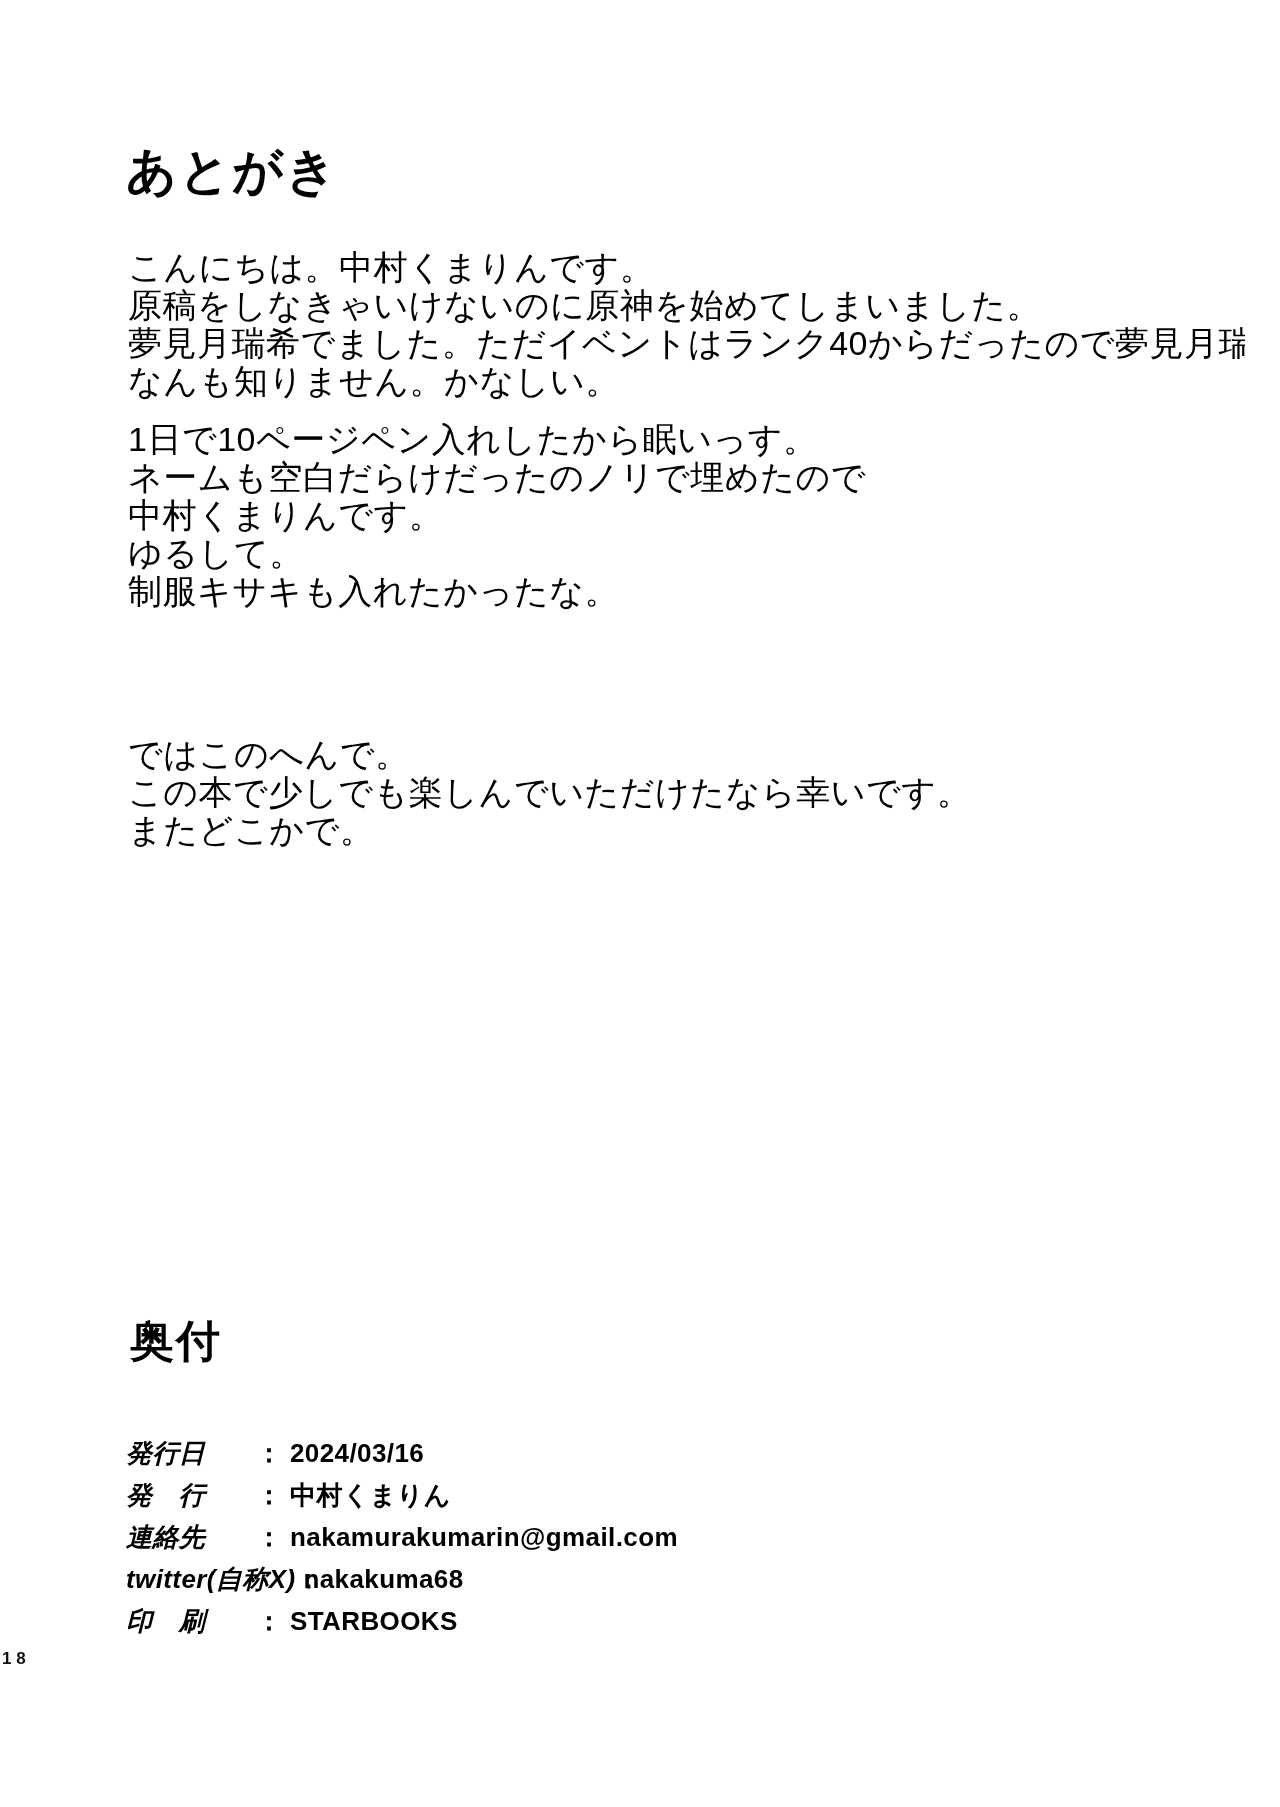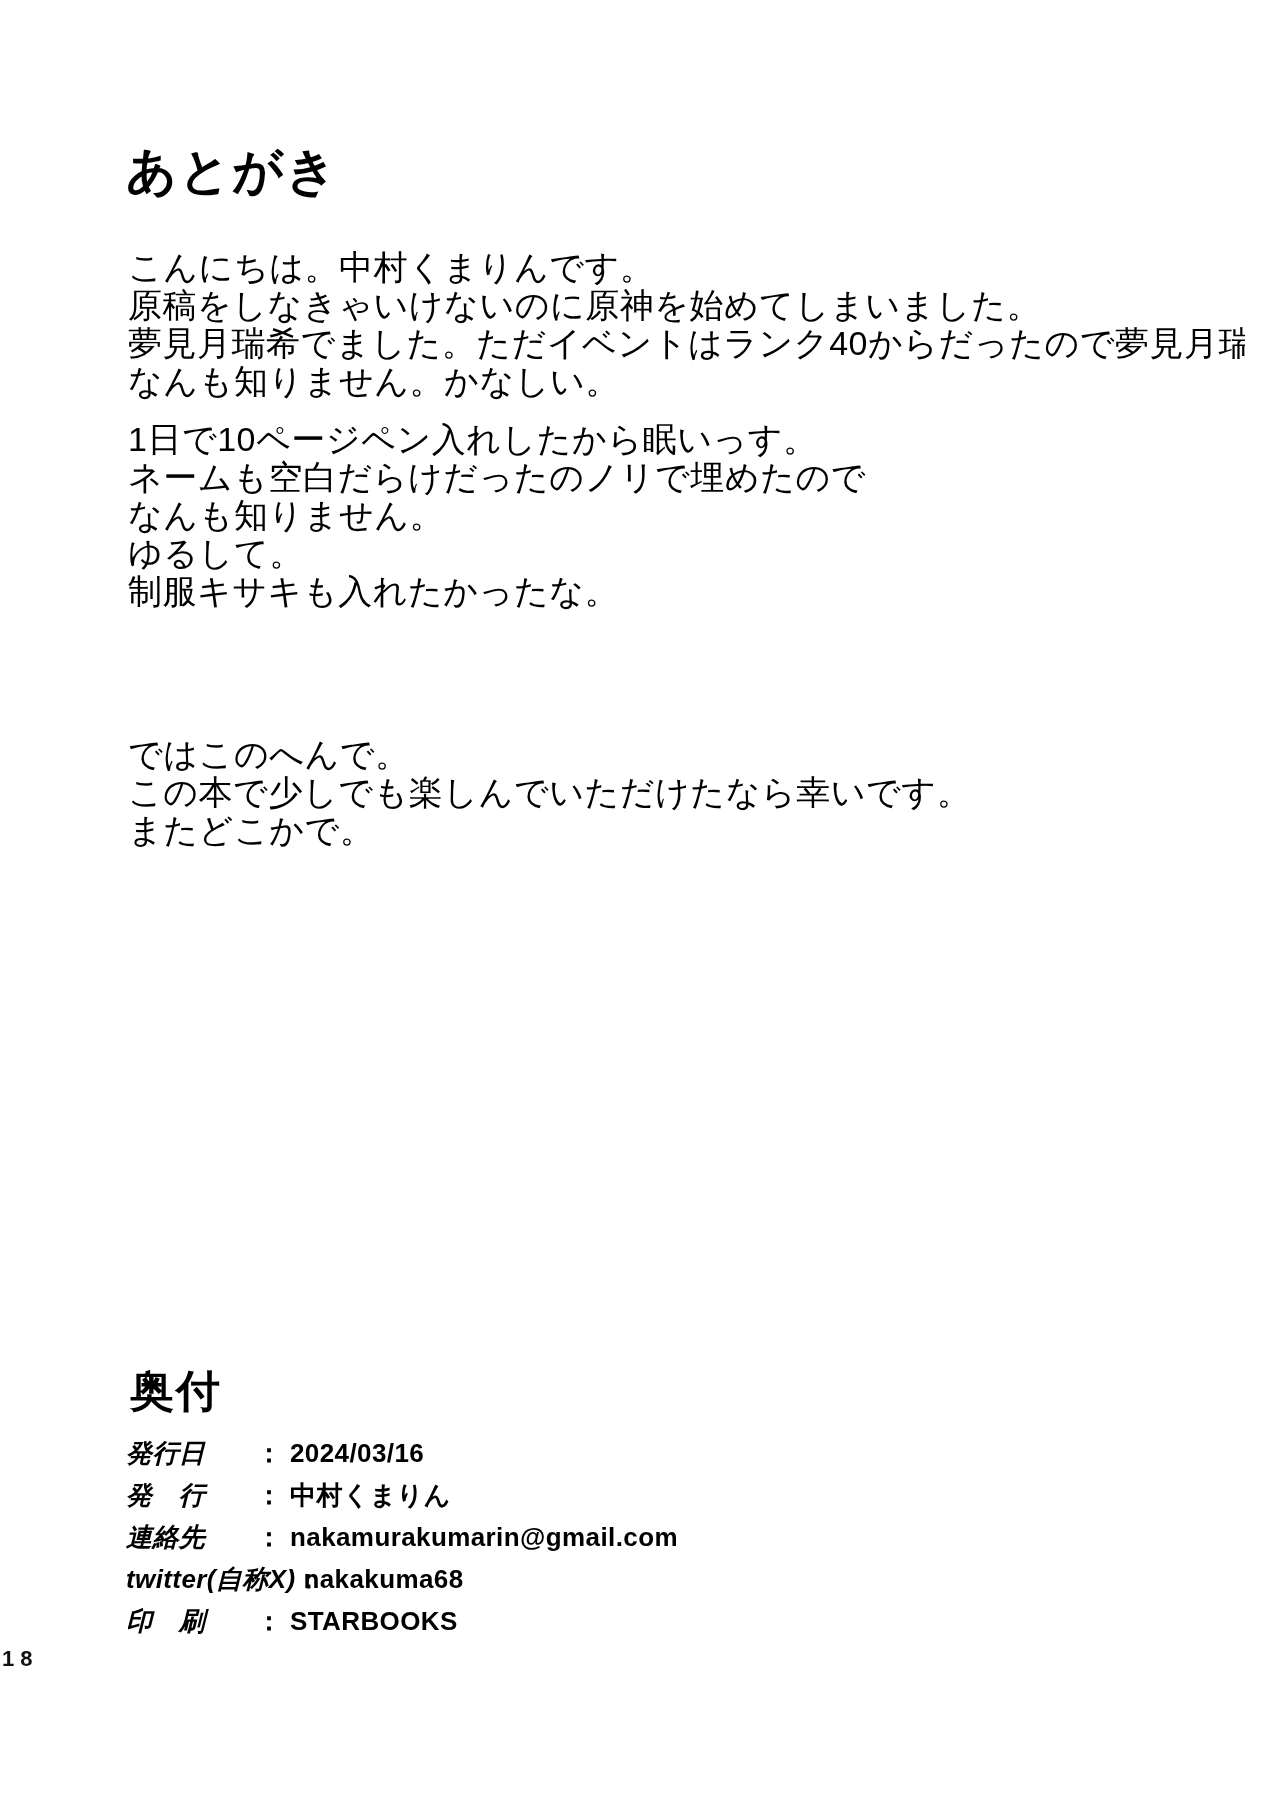--- a/index.html
+++ b/index.html
@@ -39,21 +39,21 @@
     white-space: pre;
   }
   .block-a { top: 248px; }
   .block-b { top: 420px; }
   .block-c { top: 735px; }
 
   
   .colophon-heading {
     position: absolute;
     left: 130px;
-    top: 1325px;
+    top: 1275px;
     font-size: 44px;
     font-weight: 700;
     letter-spacing: 2px;
     white-space: nowrap;
   }
 
   .colophon-title {
     position: absolute;
     left: 126px;
     top: 1388px;
@@ -89,42 +89,42 @@
   .colophon-value { display: inline-block; }
 
   .row-tight .colophon-label { min-width: 0; }
   .row-tight .colophon-sep { width: 8px; }
 
   
   .page-number {
     position: absolute;
     left: 2px;
     top: 1648px;
-    font-size: 22px;
+    font-size: 17px;
     font-weight: 600;
     line-height: 21px;
     color: #111;
     text-align: left;
   }
 </style>
 </head>
 <body>
 
 <div class="page">
 
   <h1 class="afterword-heading">あとがき</h1>
 
   <div class="body-block block-a">こんにちは。中村くまりんです。
 原稿をしなきゃいけないのに原神を始めてしまいました。
 夢見月瑞希でました。ただイベントはランク40からだったので夢見月瑞希のこと
 なんも知りません。かなしい。</div>
 
   <div class="body-block block-b">1日で10ページペン入れしたから眠いっす。
 ネームも空白だらけだったのノリで埋めたので
-なんも知りません。
+中村くまりんです。
 ゆるして。
 制服キサキも入れたかったな。</div>
 
   <div class="body-block block-c">ではこのへんで。
 この本で少しでも楽しんでいただけたなら幸いです。
 またどこかで。</div>
 
   <h2 class="colophon-heading">奥付</h2>
 
 

